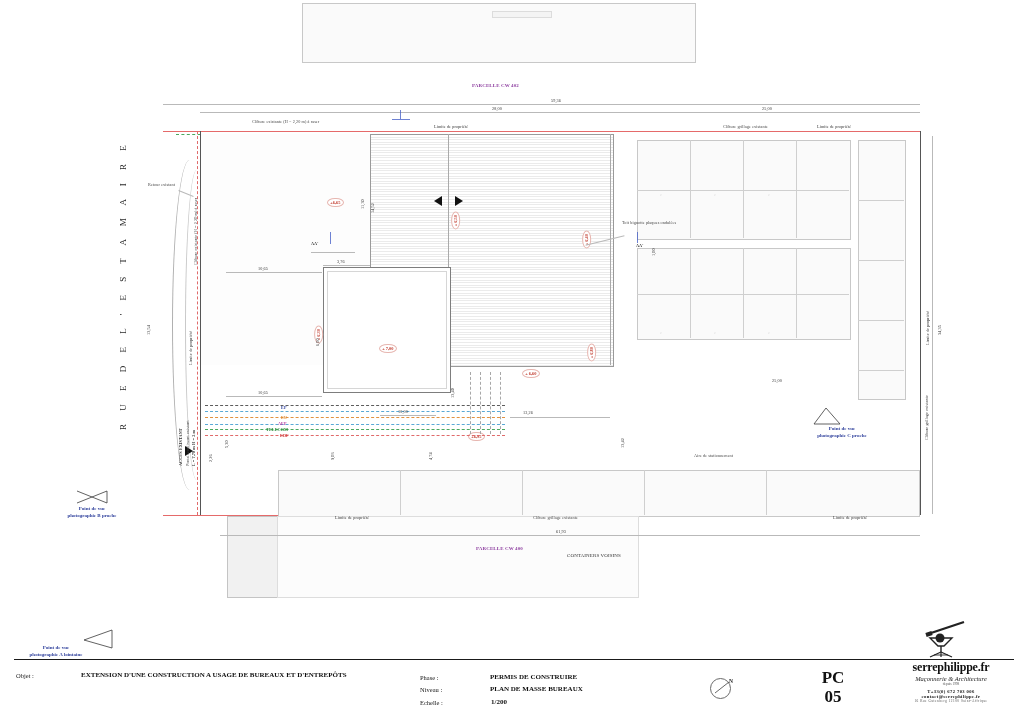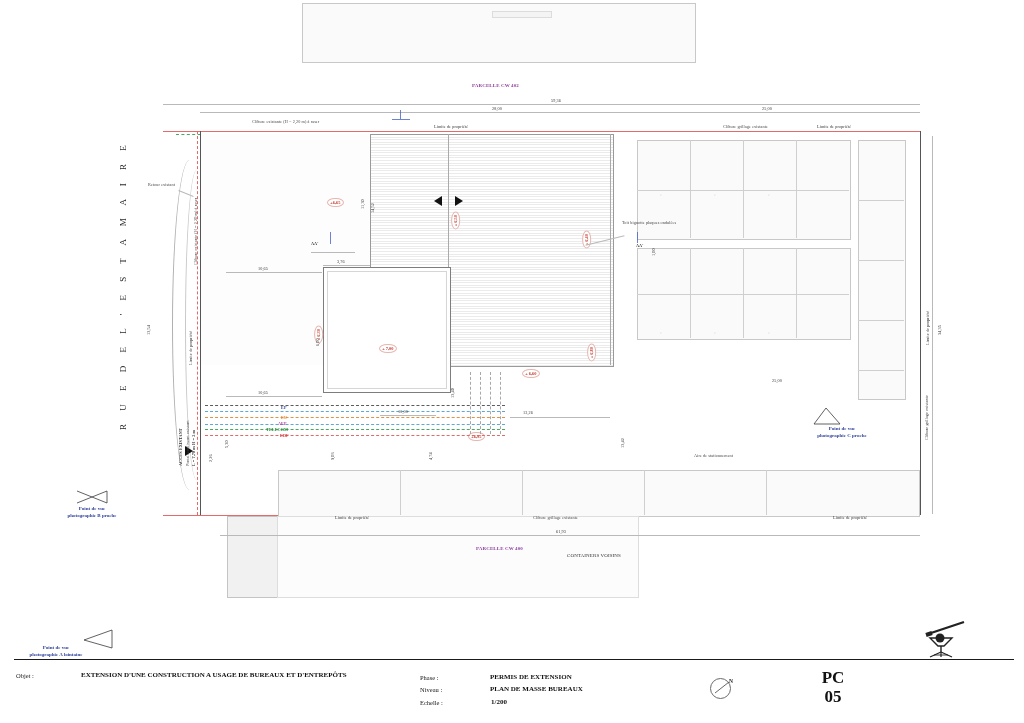--- a/index.html
+++ b/index.html
@@ -289,21 +289,21 @@
     <span>Point de vue</span><br>
     <span>photographie A lointaine</span>
   </div>
 
   <div class="tb-line" style="left:14px;top:659px;width:1000px;"></div>
 
   <div class="tb-label" style="left:16px;top:672px;">Objet :</div>
   <div class="tb-val" style="left:41px;top:671px;">EXTENSION D'UNE CONSTRUCTION A USAGE DE BUREAUX ET D'ENTREPÔTS</div>
 
   <div class="tb-label" style="left:420px;top:674px;">Phase  :</div>
-  <div class="tb-val" style="left:450px;top:673px;">PERMIS DE EXTENSION</div>
+  <div class="tb-val" style="left:450px;top:673px;">PERMIS DE CONSTRUIRE</div>
 
   <div class="tb-label" style="left:420px;top:686px;">Niveau  :</div>
   <div class="tb-val" style="left:450px;top:685px;">PLAN DE MASSE BUREAUX</div>
 
   <div class="tb-label" style="left:420px;top:699px;">Echelle  :</div>
   <div class="tb-val" style="left:451px;top:698px;">1/200</div>
 
   <div class="northwrap" style="left:710px;top:678px;">
     <div class="ncircle" style="left:0;top:0;"></div>
     <svg width="34" height="24" style="position:absolute;left:0;top:0;">
@@ -324,14 +324,22 @@
       <circle cx="22" cy="20" r="4.5" fill="#222"></circle>
       <path d="M12,20 L34,20 L26,28 L20,28 Z" fill="none" stroke="#222" stroke-width="1.4"></path>
       <line x1="23" y1="28" x2="23" y2="34" stroke="#222" stroke-width="1.4"></line>
       <line x1="23" y1="34" x2="12" y2="39" stroke="#222" stroke-width="1.2"></line>
       <line x1="23" y1="34" x2="34" y2="39" stroke="#222" stroke-width="1.2"></line>
       <line x1="23" y1="34" x2="23" y2="39" stroke="#222" stroke-width="1.2"></line>
       <line x1="16" y1="37" x2="30" y2="37" stroke="#222" stroke-width="0.9"></line>
     </svg>
   </div>
 
+  <div class="stamp" style="left:886px;top:660px;width:130px;">
+    <div class="stamp-name">serrephilippe.fr</div>
+    <div class="stamp-sub">Maçonnerie &amp; Architecture</div>
+    <div class="stamp-tiny">depuis 1998</div>
+    <div class="stamp-c" style="margin-top:3px;">T+33(0) 672 703 006</div>
+    <div class="stamp-c">contact@serrephilippe.fr</div>
+    <div class="stamp-tiny" style="letter-spacing:.5px;">16 Rue Gutenberg 12100 Saint-Affrique</div>
+  </div>
 
 </div>
 
 </body></html>

